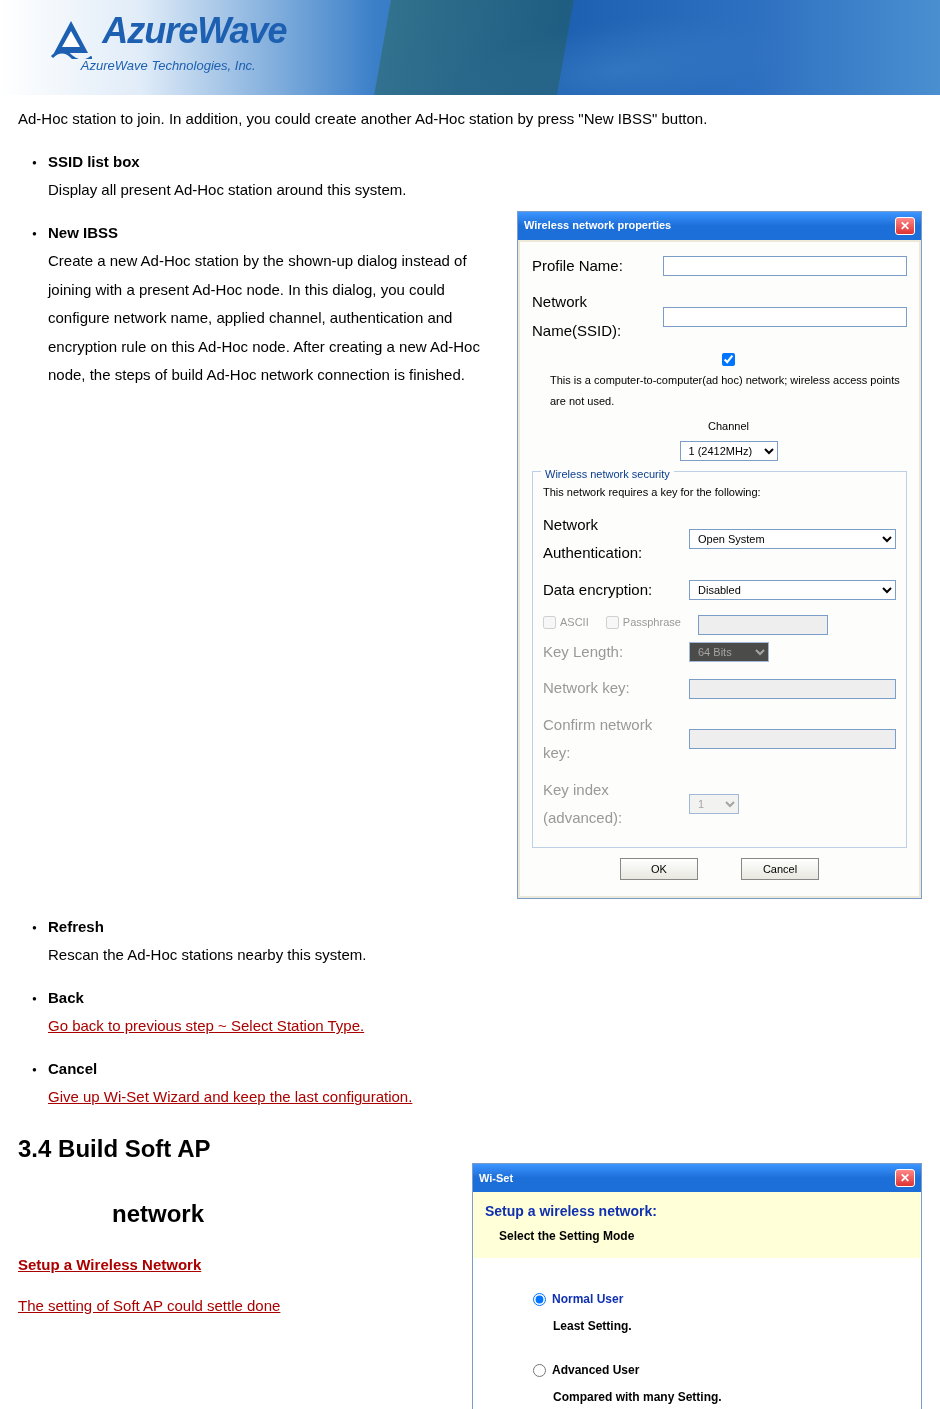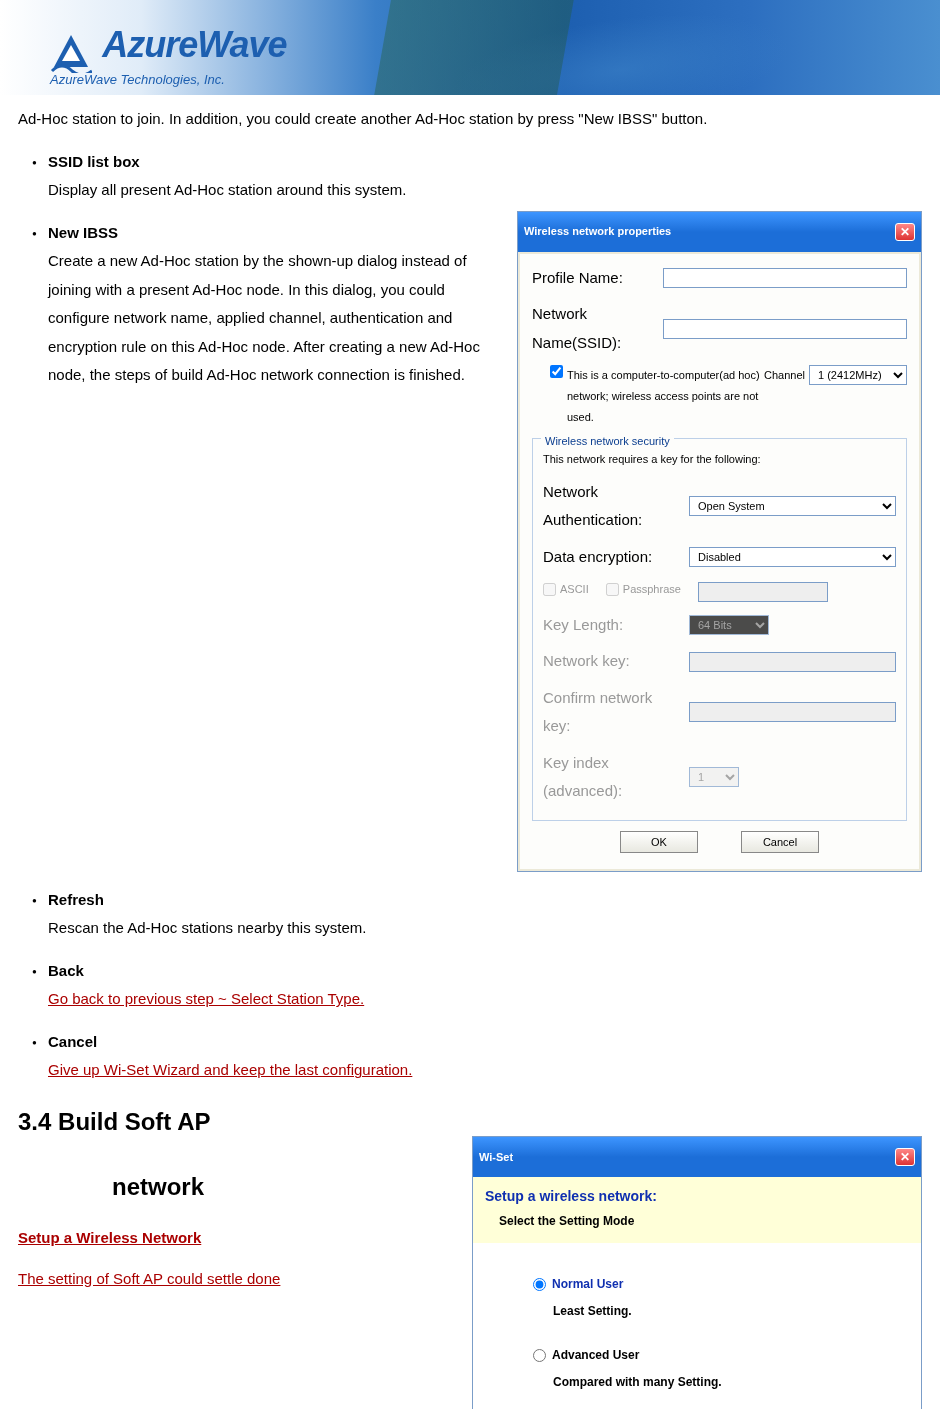--- a/index.html
+++ b/index.html
@@ -1,41 +1,41 @@
 <!DOCTYPE html>
 <html><head>
 <meta charset="utf-8">
 <style>
 * { box-sizing: border-box; margin: 0; padding: 0; }
 body { font-family: Arial, sans-serif; font-size: 15px; color: #000; background: #fff; width: 940px; }
 .header-banner { height: 95px; background: linear-gradient(90deg, #fff 0%, #e0ecf8 15%, #3a7fc8 40%, #1d5fb0 60%, #2d6fc0 80%, #4a8fd0 100%); position: relative; overflow: hidden; }
 .header-banner::before { content: ""; position: absolute; right: 120px; top: 10px; width: 400px; height: 120px; background: radial-gradient(ellipse at center, rgba(60,130,200,0.6) 0%, rgba(60,130,200,0) 60%); transform: rotate(-8deg); }
 .header-banner::after { content: ""; position: absolute; left: 380px; top: -20px; width: 180px; height: 180px; background: linear-gradient(135deg, rgba(40,100,60,0.6), rgba(30,80,50,0.5)); transform: rotate(10deg); opacity: 0.7; }
-.logo-block { position: absolute; left: 50px; top: 24px; z-index: 2; }
+.logo-block { position: absolute; left: 50px; top: 10px; z-index: 2; text-align: center; }
 .logo-main { font-size: 36px; font-weight: bold; font-style: italic; color: #1d5fb0; letter-spacing: -1px; }
 .logo-sub { font-size: 13px; color: #1d5fb0; font-style: italic; margin-top: -4px; }
 .logo-icon { display: inline-block; vertical-align: middle; margin-right: 6px; }
 .content { padding: 10px 18px 20px 18px; line-height: 1.9; }
 .intro-text { margin-bottom: 14px; }
 ul.bullets { list-style: none; padding-left: 30px; }
 ul.bullets > li { position: relative; margin-bottom: 14px; }
 ul.bullets > li::before { content: "●"; font-size: 8px; position: absolute; left: -16px; top: 7px; }
 .item-title { font-weight: bold; }
 .item-desc { }
 .link-text { color: #aa0000; text-decoration: underline; }
 .dialog-float { float: right; width: 405px; margin-left: 10px; margin-top: -8px; }
 .win-dialog { border: 1px solid #7b9dc8; background: #ece9d8; font-size: 11px; font-family: Tahoma, Arial, sans-serif; }
-.win-title { background: linear-gradient(180deg, #3d95ff 0%, #1c6ed8 50%, #1c6ed8 100%); color: #fff; padding: 5px 6px; font-weight: bold; display: flex; justify-content: space-between; align-items: center; height: 40px; }
+.win-title { background: linear-gradient(180deg, #3d95ff 0%, #1c6ed8 50%, #1c6ed8 100%); color: #fff; padding: 5px 6px; font-weight: bold; display: flex; justify-content: space-between; align-items: center; height: 28px; }
 .win-close { width: 20px; height: 18px; background: linear-gradient(180deg,#f88,#d33); color:#fff; display:flex; align-items:center; justify-content:center; font-weight:bold; border:1px solid #fff; border-radius:3px; font-size:12px; line-height:1; }
 .win-body { padding: 10px 12px; background: #fdfdfb; margin: 2px; }
 .win-row { display: flex; align-items: center; margin-bottom: 8px; gap: 6px; }
 .win-label { width: 125px; font-size: 15px; }
 .win-input { flex: 1; height: 20px; border: 1px solid #7b9dc8; background: #fff; padding: 0 4px; font-size: 11px; }
 .win-select { height: 20px; border: 1px solid #7b9dc8; background: #fff; font-size: 11px; padding: 0 4px; }
-.win-check-row { padding-left: 18px; font-size: 11px; margin-bottom: 10px; display:flex; flex-wrap:wrap; align-items:flex-start; gap:4px; }
+.win-check-row { padding-left: 18px; font-size: 11px; margin-bottom: 10px; display:flex; flex-wrap:wrap; align-items:center; gap:4px;flex-direction:column; }
 .win-check { width: 13px; height: 13px; }
 .sec-group { border: 1px solid #bdd0e8; padding: 10px 10px 6px 10px; position: relative; }
 .sec-group-title { position: absolute; top: -8px; left: 8px; background: #fdfdfb; padding: 0 4px; font-size: 11px; color: #0a3d8f; }
 .sec-note { font-size: 11px; margin-bottom: 8px; }
 .inline-check { display: inline-flex; align-items: center; gap: 4px; margin-right: 14px; font-size: 11px; }
 .disabled { color: #999; }
 .win-buttons { text-align: center; padding: 10px 0 6px 0; }
 .win-btn { display: inline-block; min-width: 78px; height: 22px; border: 1px solid #888; background: linear-gradient(180deg,#fff,#e8e8e0); font-size: 11px; margin: 0 20px; cursor: pointer; }
 .section-34 { font-size: 24px; font-family: Verdana, Arial, sans-serif; font-weight: bold; margin-top: 10px; }
 .section-34-sub { font-size: 24px; font-family: Verdana, Arial, sans-serif; font-weight: bold; text-align: center; width: 280px; margin-top: 20px; margin-bottom: 14px; }
@@ -110,21 +110,21 @@
               <span class="sec-group-title">Wireless network security</span>
               <div class="sec-note">This network requires a key for the following:</div>
               <div class="win-row">
                 <span class="win-label" style="width:140px">Network Authentication:</span>
                 <select class="win-select" style="flex:1"><option>Open System</option></select>
               </div>
               <div class="win-row">
                 <span class="win-label" style="width:140px">Data encryption:</span>
                 <select class="win-select" style="flex:1"><option>Disabled</option></select>
               </div>
-              <div style="margin:8px 0">
+              <div style="margin:2px 0">
                 <span class="inline-check disabled">
                     <input type="checkbox" class="win-check" disabled="" style="">
                     <span>ASCII</span>
                   </span>
                 <span class="inline-check disabled">
                     <input type="checkbox" class="win-check" disabled="" style="">
                     <span>Passphrase</span>
                   </span>
                 <input class="win-input disabled" style="width: 130px; background: rgb(238, 238, 238);" disabled="">
               </div>

